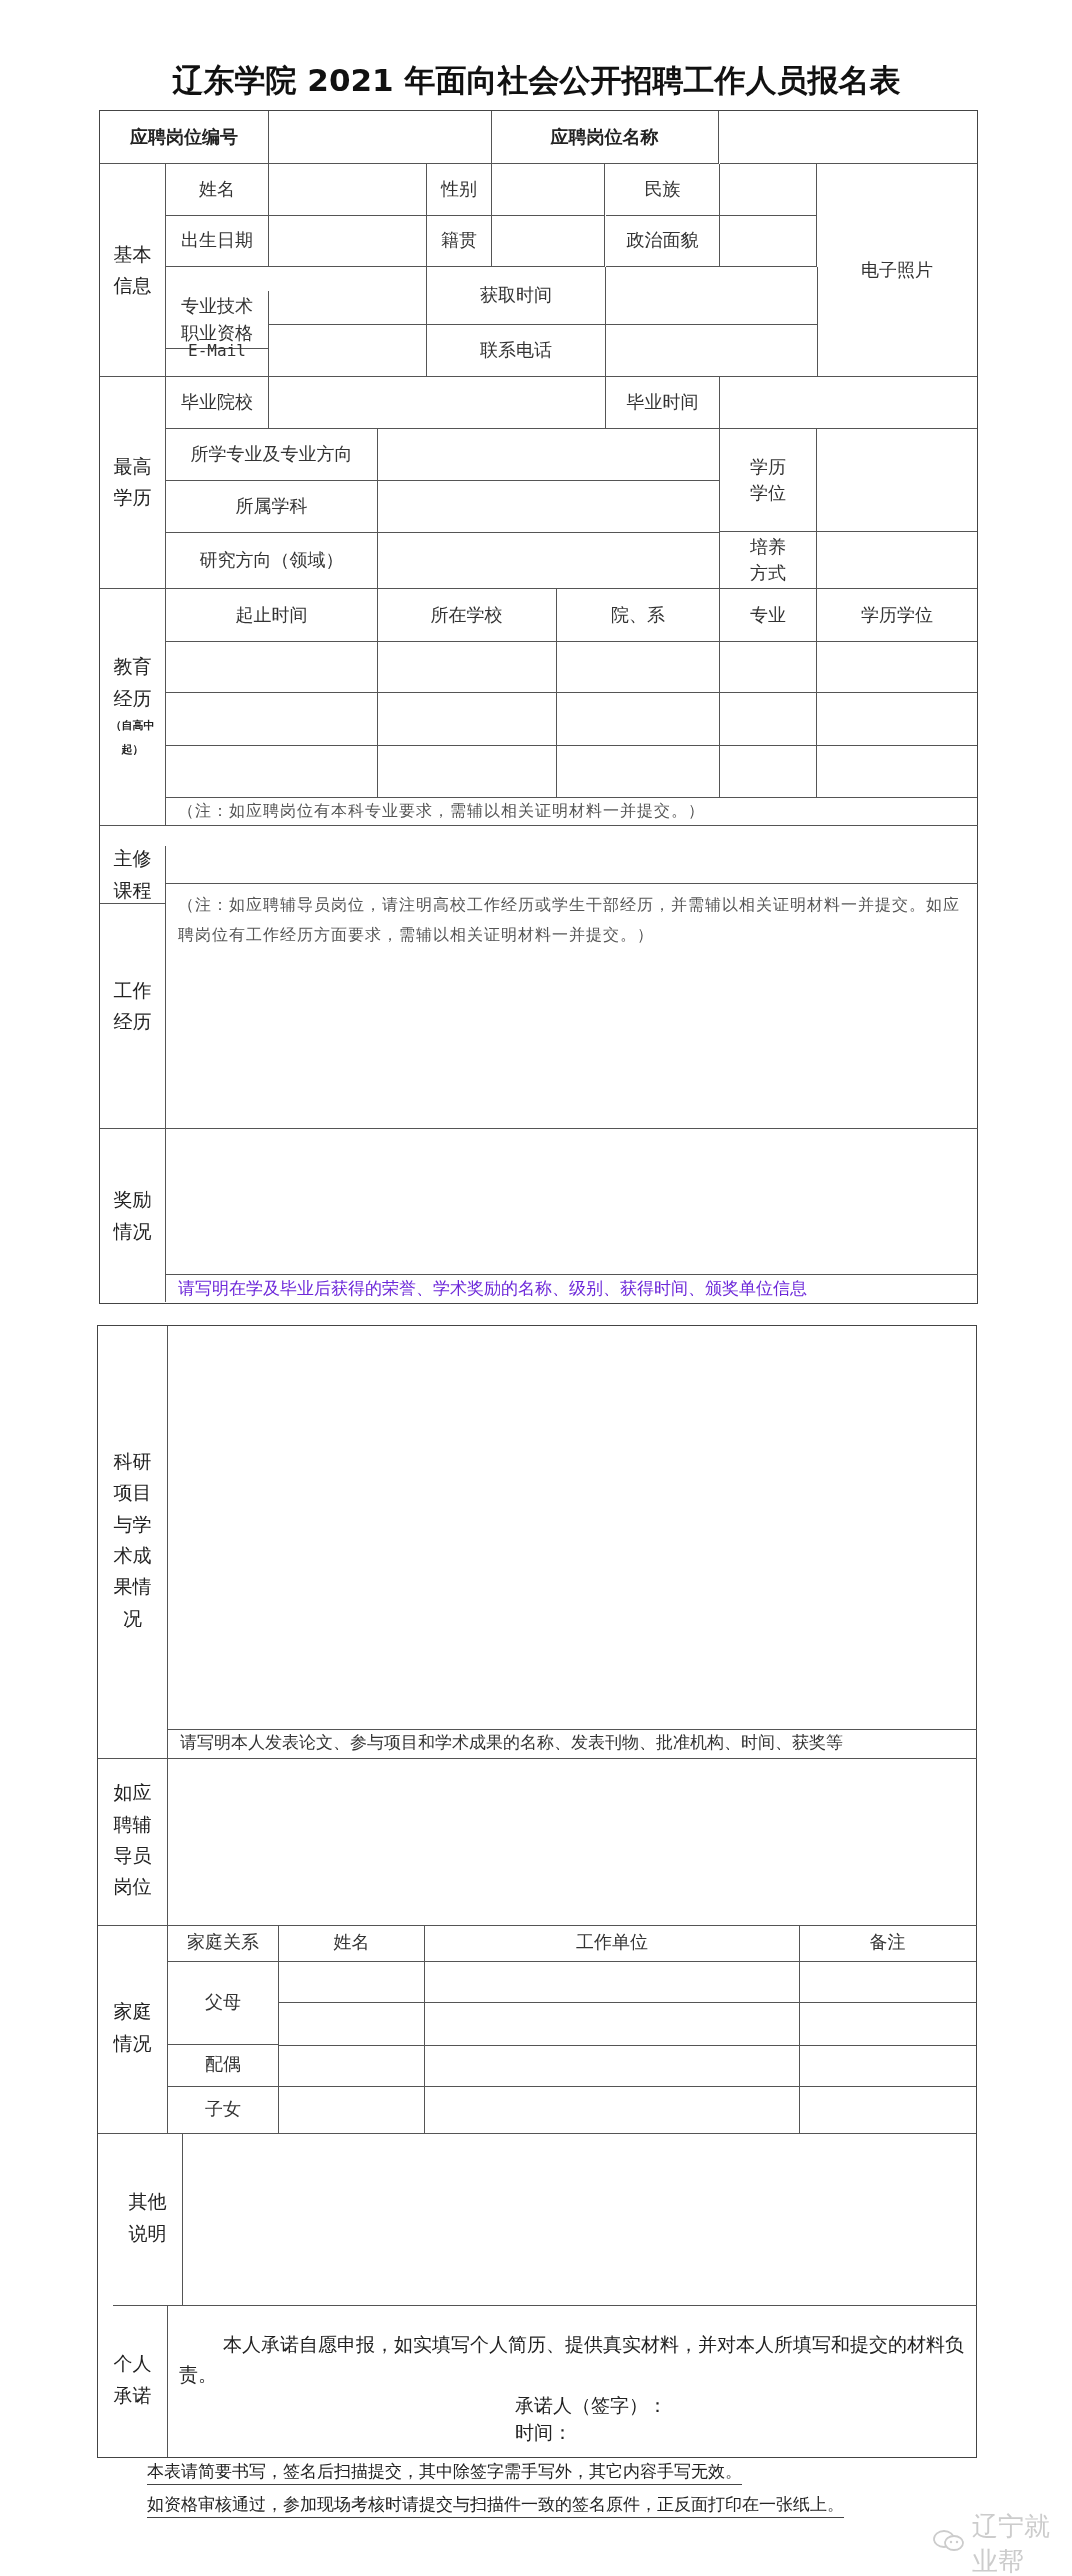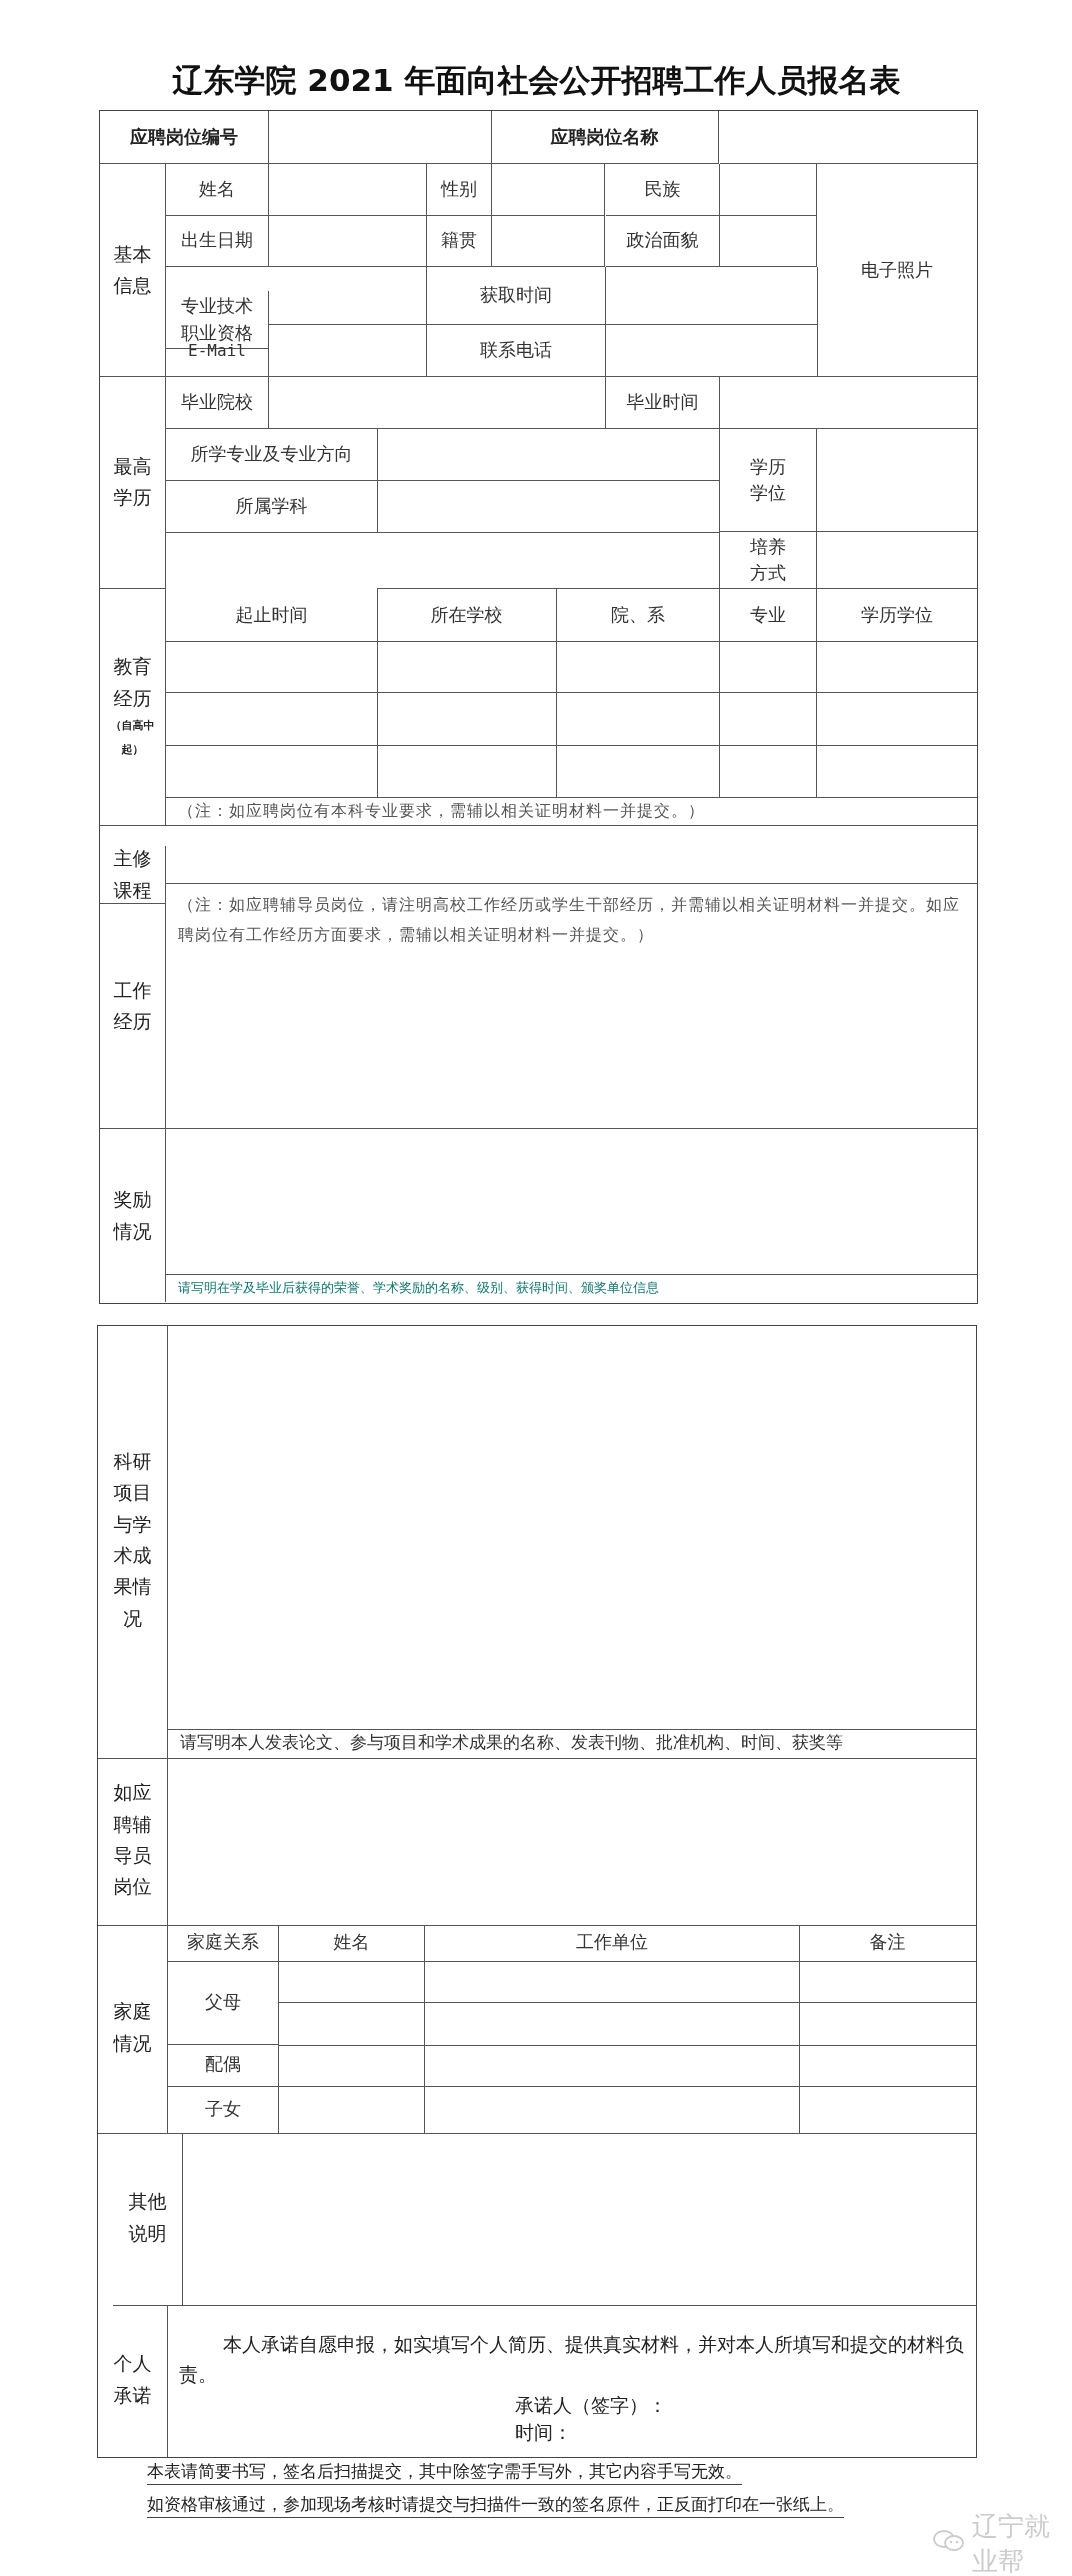--- a/index.html
+++ b/index.html
@@ -80,20 +80,21 @@
   <div class="c" style="left:66px;top:318px;width:212px;height:52px;">所学专业及专业方向</div>
   <div class="c" style="left:277px;top:318px;width:343px;height:52px;"></div>
   <div class="c" style="left:620px;top:318px;width:97px;height:103px;">
       <span style="padding:0 28px;">学历学位</span>
     </div>
   <div class="c nr" style="left:717px;top:318px;width:160px;height:103px;"></div>
 
   <div class="c" style="left:66px;top:370px;width:212px;height:52px;">所属学科</div>
   <div class="c" style="left:277px;top:370px;width:343px;height:52px;"></div>
 
+  <div class="c" style="left:66px;top:421px;width:212px;height:57px;">研究方向（领域）</div>
   <div class="c" style="left:277px;top:421px;width:343px;height:57px;"></div>
   <div class="c" style="left:620px;top:421px;width:97px;height:57px;">
       <span style="padding:0 28px;">培养方式</span>
     </div>
   <div class="c nr" style="left:717px;top:421px;width:160px;height:57px;"></div>
 
   <div class="c side" style="left:0;top:478px;width:66px;height:237px;flex-direction:column;padding:0 8px;">
     <span style="padding:0 4px;">教育经历</span>
     <span class="small">（自高中起）</span>
   </div>
@@ -133,21 +134,21 @@
       <span>工作经历</span>
     </div>
   <div class="c nr left top note" style="left:66px;top:773px;width:812px;height:245px;padding:6px 10px 0 12px;line-height:1.85;">
       <span>（注：如应聘辅导员岗位，请注明高校工作经历或学生干部经历，并需辅以相关证明材料一并提交。如应聘岗位有工作经历方面要求，需辅以相关证明材料一并提交。）</span>
     </div>
 
   <div class="c side nb" style="left:0;top:1018px;width:66px;height:173px;padding:0 10px;">
       <span>奖励情况</span>
     </div>
   <div class="c nr" style="left:66px;top:1018px;width:812px;height:146px;"></div>
-  <div class="c nr nb left" style="left:66px;top:1164px;width:812px;height:27px;font-size:13px;color:#0f766e;">请写明在学及毕业后获得的荣誉、学术奖励的名称、级别、获得时间、颁奖单位信息</div>
+  <div class="c nr nb left" style="left:66px;top:1164px;width:812px;height:27px;font-size:17px;color:#6d28d9;">请写明在学及毕业后获得的荣誉、学术奖励的名称、级别、获得时间、颁奖单位信息</div>
 </div>
 
 <div class="tbl" style="left:97px;top:1325px;width:880px;height:1133px;font-family:Liberation Mono, monospace;">
 
   <div class="c side" style="left:0;top:0;width:70px;height:433px;padding:0 13px;">
       <span>科研项目与学术成果情况</span>
     </div>
   <div class="c nr" style="left:70px;top:0;width:809px;height:404px;"></div>
   <div class="c nr left" style="left:70px;top:404px;width:809px;height:29px;font-size:17px;color:#333;">请写明本人发表论文、参与项目和学术成果的名称、发表刊物、批准机构、时间、获奖等</div>
 

